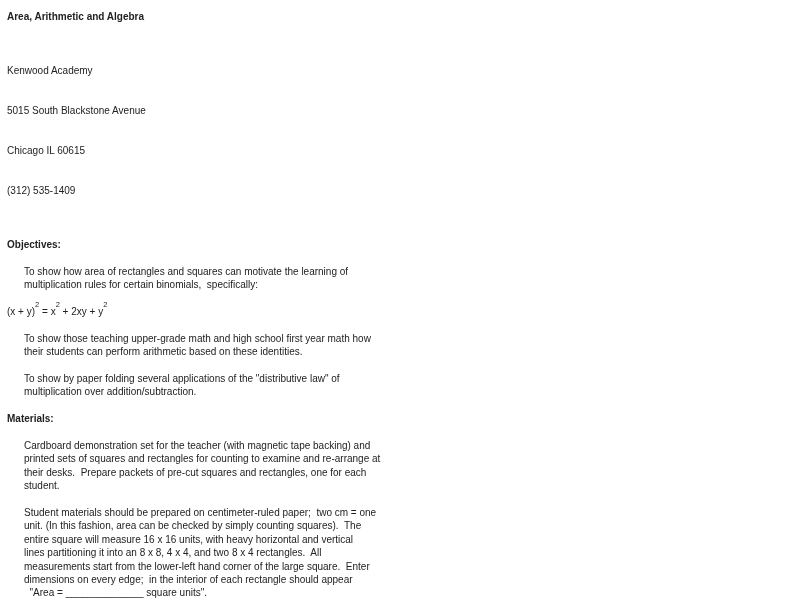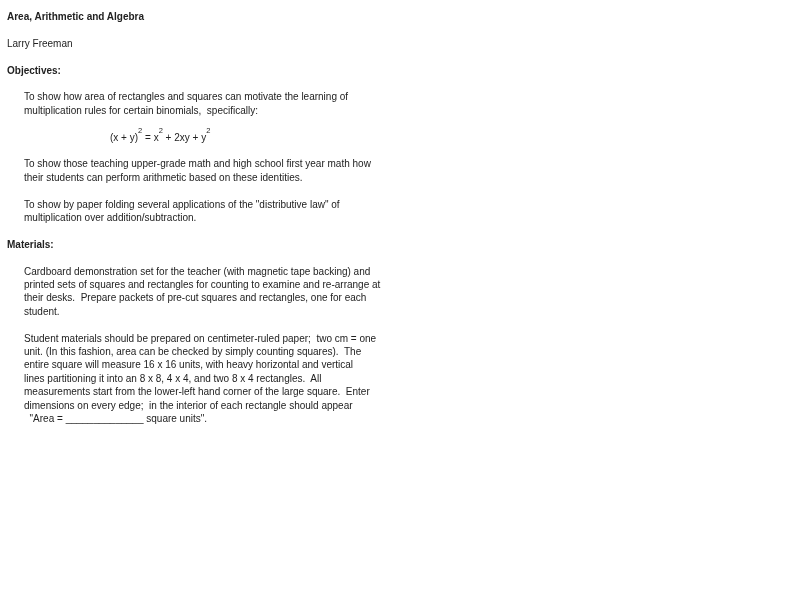--- a/index.html
+++ b/index.html
@@ -24,37 +24,42 @@
     background: #ffffff;
     overflow: hidden;
   }
   .block { margin: 0 0 13.4px 0; }
   .title { font-weight: bold; }
   .heading { font-weight: bold; }
   .para { white-space: pre; margin-left: 17px; }
   .author-row { display: flex; }
   .author-col { width: 189px; flex: 0 0 189px; }
   .contact-col { white-space: pre; }
-  .formula { margin-left: 103px; white-space: pre; }
+  .formula { white-space: pre; }
   sup {
     font-size: 7.5px;
     line-height: 0;
     position: relative;
     top: -3.5px;
   }
 </style>
 </head>
 <body>
 
 <div class="doc">
 
   <div class="block title">Area, Arithmetic and Algebra</div>
 
   <div class="block author-row">
-    <div class="author-col">Larry Freeman</div>
+    <div class="contact-col">
+      <div>Kenwood Academy</div>
+      <div>5015 South Blackstone Avenue</div>
+      <div>Chicago IL 60615</div>
+      <div>(312) 535-1409</div>
+    </div>
   </div>
 
   <div class="block heading">Objectives:</div>
 
   <div class="block para">To show how area of rectangles and squares can motivate the learning of
 multiplication rules for certain binomials,  specifically:</div>
 
   <div class="block formula">(x + y)<sup>2</sup> = x<sup>2</sup> + 2xy + y<sup>2</sup></div>
 
 

